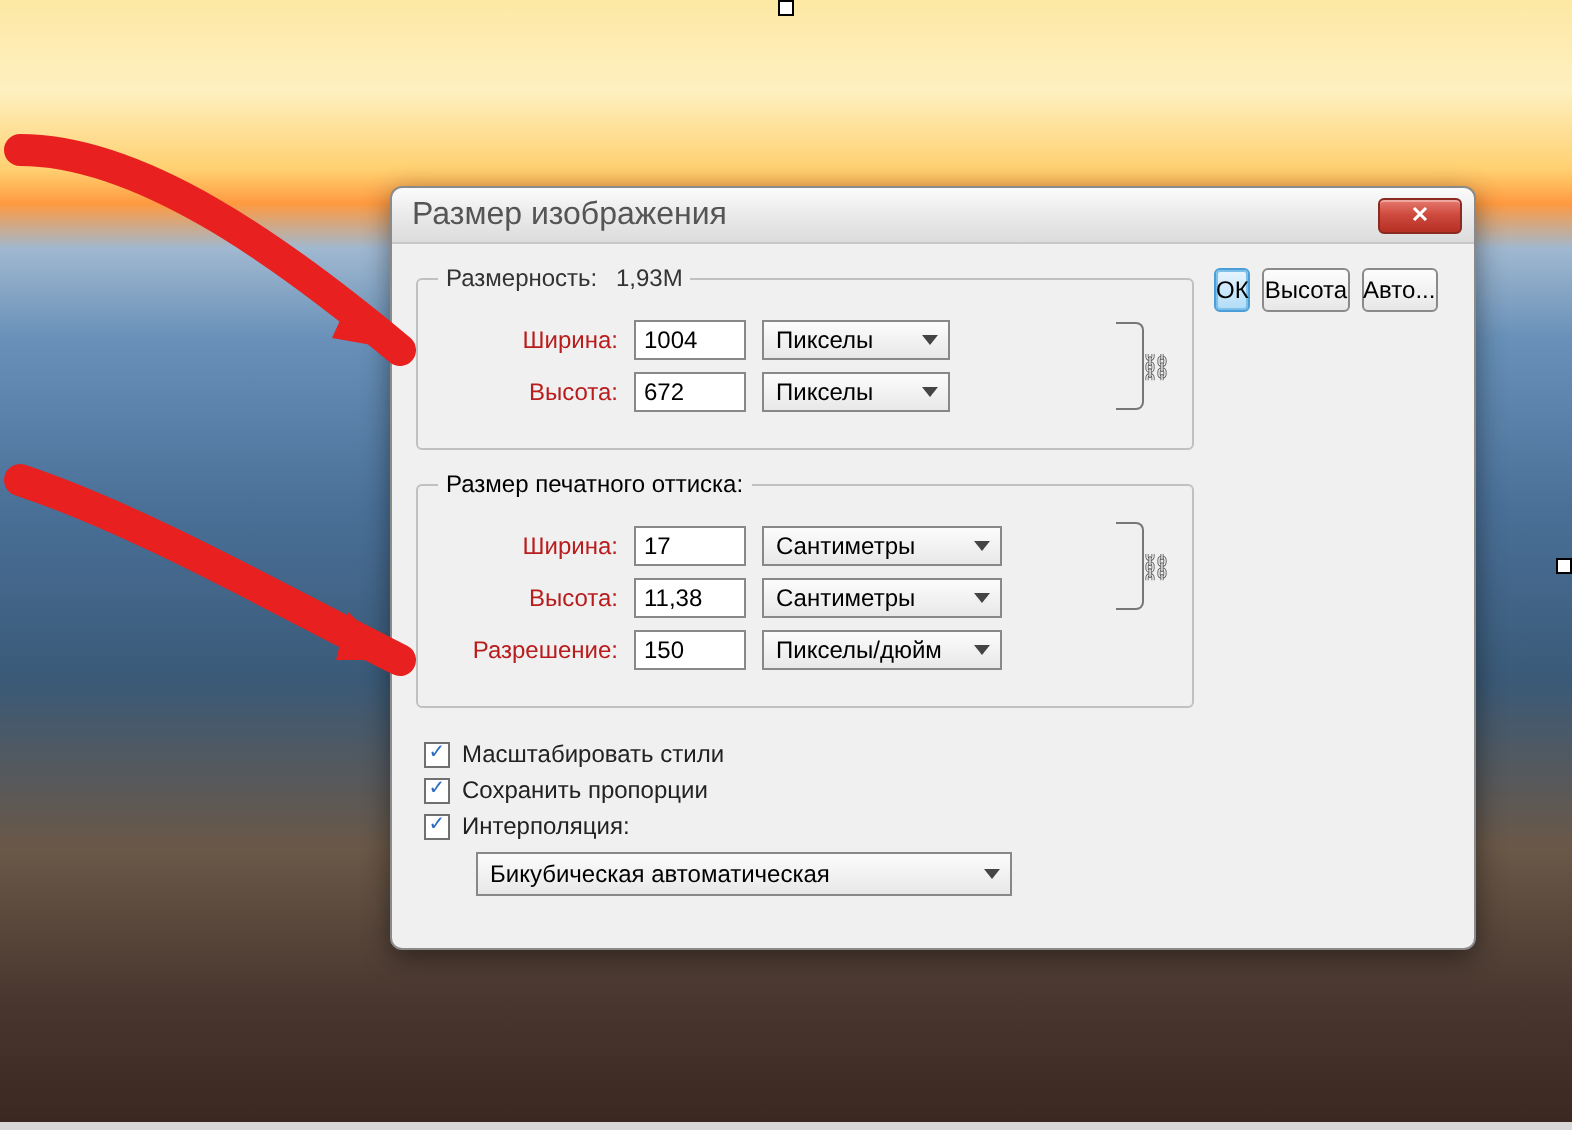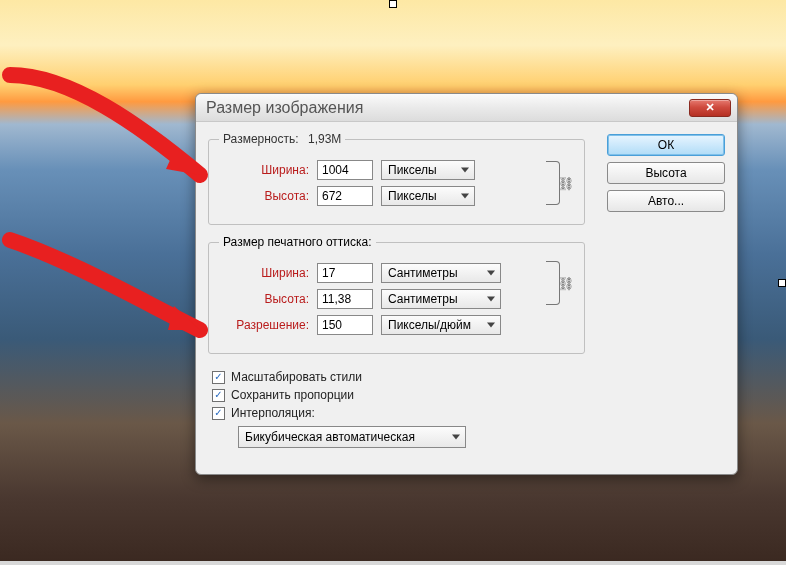--- a/index.html
+++ b/index.html
@@ -54,23 +54,23 @@
     .titlebar .title { flex: 1; color: #555; font-size: 16px; }
     .close-btn {
       width: 42px; height: 18px;
       background: linear-gradient(to bottom, #e67a6f 0%, #cf4b3f 45%, #b53023 100%);
       border: 1px solid #8a2a20;
       border-radius: 3px;
       display:flex; align-items:center; justify-content:center;
       color:#fff; font-weight:bold; font-size:11px;
       box-shadow: inset 0 1px 0 rgba(255,255,255,0.35);
     }
-    .dialog-body { padding: 10px 12px 14px 12px; display:flex; gap:22px; align-items:flex-start; }
+    .dialog-body { padding: 10px 12px 14px 12px; display:flex; gap:10px; align-items:flex-start; }
     .left-col { flex:1; }
-    .right-col { width:118px; display:flex; flex-direction:column; gap:6px; padding-top:2px; }
+    .right-col { width:118px; display:flex; flex-direction:row; gap:6px; padding-top:2px; }
 
     .btn {
       height: 22px;
       background: linear-gradient(to bottom, #fdfdfd, #e7e7e7);
       border: 1px solid #8a8a8a;
       border-radius: 3px;
       font-size: 12px;
       font-family: inherit;
       cursor: default;
       display:flex; align-items:center; justify-content:center;
@@ -106,21 +106,21 @@
       font-family:inherit; font-size:12px;
       display:flex; align-items:center; padding:0 18px 0 6px;
       position: relative; min-width: 94px;
     }
     .sel.wide { min-width: 120px; }
     .sel::after {
       content:""; position:absolute; right:5px; top:50%;
       border-left:4px solid transparent; border-right:4px solid transparent;
       border-top:5px solid #444; transform:translateY(-50%);
     }
-    .sel-big { width: 228px; height: 22px; }
+    .sel-big { width: 268px; height: 22px; }
 
     .link-col {
       display:flex; flex-direction:column; align-items:center; justify-content:center;
       margin-left: 4px;
     }
     .bracket {
       width: 14px; height: 44px;
       border-top:1px solid #777; border-right:1px solid #777; border-bottom:1px solid #777;
       border-radius: 0 4px 4px 0;
     }

